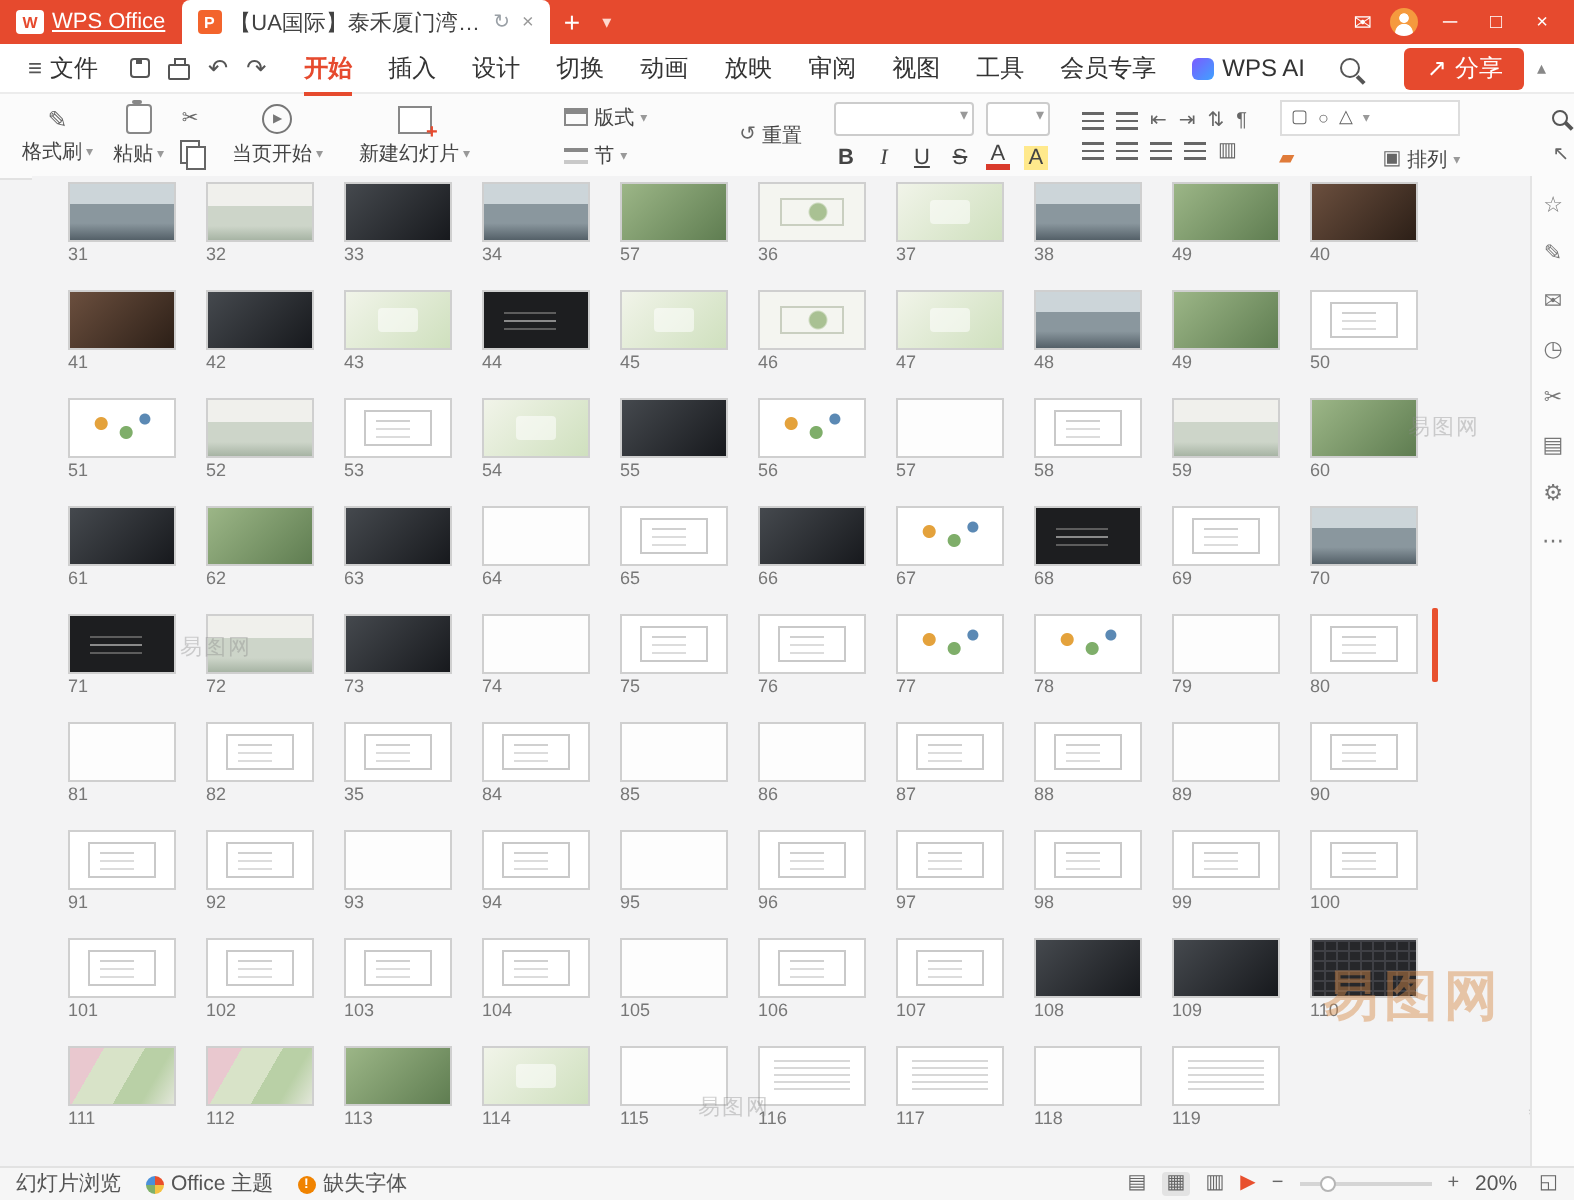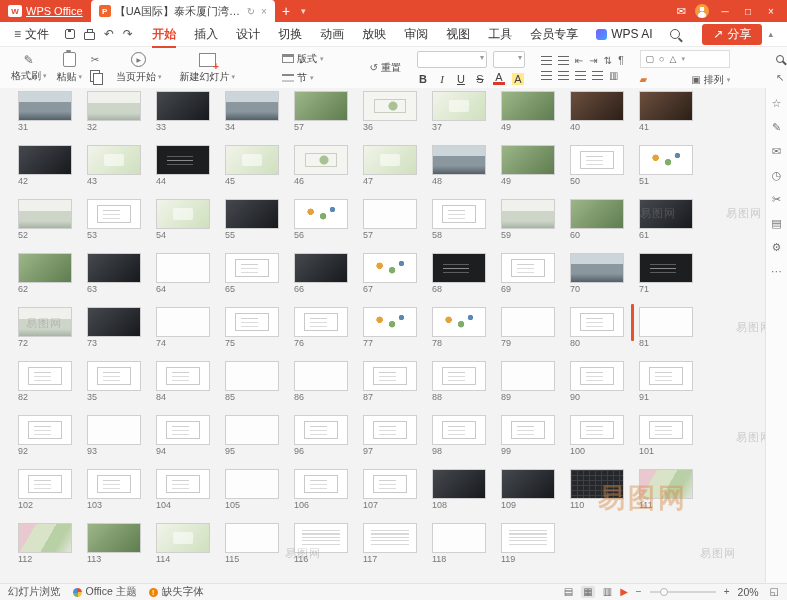--- a/index.html
+++ b/index.html
@@ -80,21 +80,21 @@
   .fb.s{text-decoration:line-through;}
   .fb.color{border-bottom:3px solid #d93a2b;line-height:9px;}
   .fb.hl{background:#ffe98c;}
   .i-lines{display:inline-block;width:11px;height:9px;background:repeating-linear-gradient(to bottom,#666 0 1.3px,transparent 1.3px 3.8px);}
   .pg{font-size:10px;color:#666;line-height:1;}
   .shape-gal{display:flex;align-items:center;gap:5px;border:1px solid #ddd;background:#fff;padding:1px 5px;height:14px;font-size:9px;color:#666;}
   .mag.sm{width:6px;height:6px;}
   .rfind{margin-left:auto;}
 
   
-  .canvas{position:absolute;top:88px;left:0;width:765px;bottom:17px;background:#f3f3f4;overflow:hidden;}
+  .canvas{position:absolute;top:88px;left:16px;width:765px;bottom:17px;background:#f3f3f4;overflow:hidden;}
   .slide-grid{display:grid;grid-template-columns:repeat(10,54px);column-gap:15px;row-gap:13px;padding:3px 0 0 18px;}
   .slide-cell{width:54px;height:41px;position:relative;}
   .thumb{width:54px;height:30px;border:1px solid #cfcfcf;box-sizing:border-box;background:#fff;position:relative;overflow:hidden;}
   .num{font-size:9px;color:#777;margin-top:1px;}
   .insert-cursor{position:absolute;right:-10px;top:-3px;width:3px;height:37px;background:#e8502e;border-radius:1px;}
 
   .k-photo-gray{background:linear-gradient(180deg,#ccd5d9 0 35%,#8a979e 35% 70%,#546068 100%);}
   .k-light-photo{background:linear-gradient(180deg,#f0f0ec 0 40%,#cdd5c9 40% 75%,#a7b4a4 100%);}
   .k-dark-photo{background:linear-gradient(135deg,#45494e,#17191d);}
   .k-dark-warm{background:linear-gradient(135deg,#6b4f3e,#2c1f17);}
@@ -108,21 +108,21 @@
   .k-plan::after{content:"";position:absolute;left:15px;top:10px;width:17px;height:1px;background:#d0d0d0;box-shadow:0 4px 0 #dcdcdc,0 8px 0 #dcdcdc;}
   .k-white{background:#fdfdfd;}
   .k-diagram-color{background:#fff;background-image:radial-gradient(circle at 30% 42%,#e4a23c 0 3px,transparent 3.5px),radial-gradient(circle at 54% 58%,#7fae6a 0 3px,transparent 3.5px),radial-gradient(circle at 72% 34%,#5b89b4 0 2.5px,transparent 3px);}
   .k-dark-text{background:#1d1e20;}
   .k-dark-text::before{content:"";position:absolute;left:10px;top:14px;width:26px;height:1px;background:#8a8a8a;box-shadow:0 4px 0 #5d5d5d,0 -4px 0 #5d5d5d;}
   .k-dark-grid{background-color:#26272a;background-image:linear-gradient(#3f4045 1px,transparent 1px),linear-gradient(90deg,#3f4045 1px,transparent 1px);background-size:6px 5px;}
   .k-masterplan{background:linear-gradient(120deg,#e9c8cf 0 25%,#d8e3c8 25% 55%,#b9d0a6 55% 75%,#e3e7da 100%);}
   .k-text{background:#fff;}
   .k-text::before{content:"";position:absolute;left:7px;top:6px;right:7px;bottom:6px;background:repeating-linear-gradient(to bottom,#d8d8d8 0 1px,transparent 1px 3.5px);}
 
-  .wm{position:absolute;color:#8a8a8a;opacity:.38;font-size:11px;letter-spacing:1px;pointer-events:none;white-space:nowrap;}
+  .wm{position:absolute;color:#8a8a8a;opacity:.38;font-size:11px;letter-spacing:1px;pointer-events:none;white-space:nowrap;padding-left:48px;}
   .wm1{left:26px;top:228px;}
   .wm2{left:640px;top:118px;}
   .wm3{left:726px;top:118px;}
   .wm4{left:736px;top:232px;}
   .wm5{left:736px;top:342px;}
   .wm6{left:285px;top:458px;}
   .wm7{left:700px;top:458px;}
   .wm-big{left:598px;top:392px;font-size:27px;color:#d88c4a;opacity:.45;font-weight:bold;letter-spacing:3px;}
 
   
@@ -367,20 +367,24 @@
           <div class="thumb k-aerial-green"></div>
           <div class="num">57</div>
         </div>
         <div class="slide-cell">
           <div class="thumb k-light-diagram"></div>
           <div class="num">36</div>
         </div>
         <div class="slide-cell">
           <div class="thumb k-map-green"></div>
           <div class="num">37</div>
+        </div>
+        <div class="slide-cell">
+          <div class="thumb k-photo-gray"></div>
+          <div class="num">38</div>
         </div>
         <div class="slide-cell">
           <div class="thumb k-aerial-green"></div>
           <div class="num">49</div>
         </div>
         <div class="slide-cell">
           <div class="thumb k-dark-warm"></div>
           <div class="num">40</div>
         </div>
         <div class="slide-cell">

